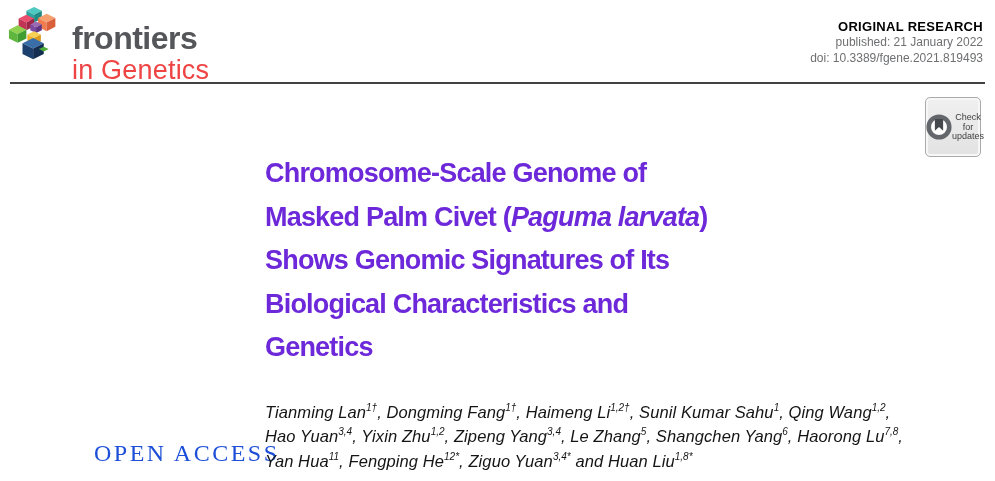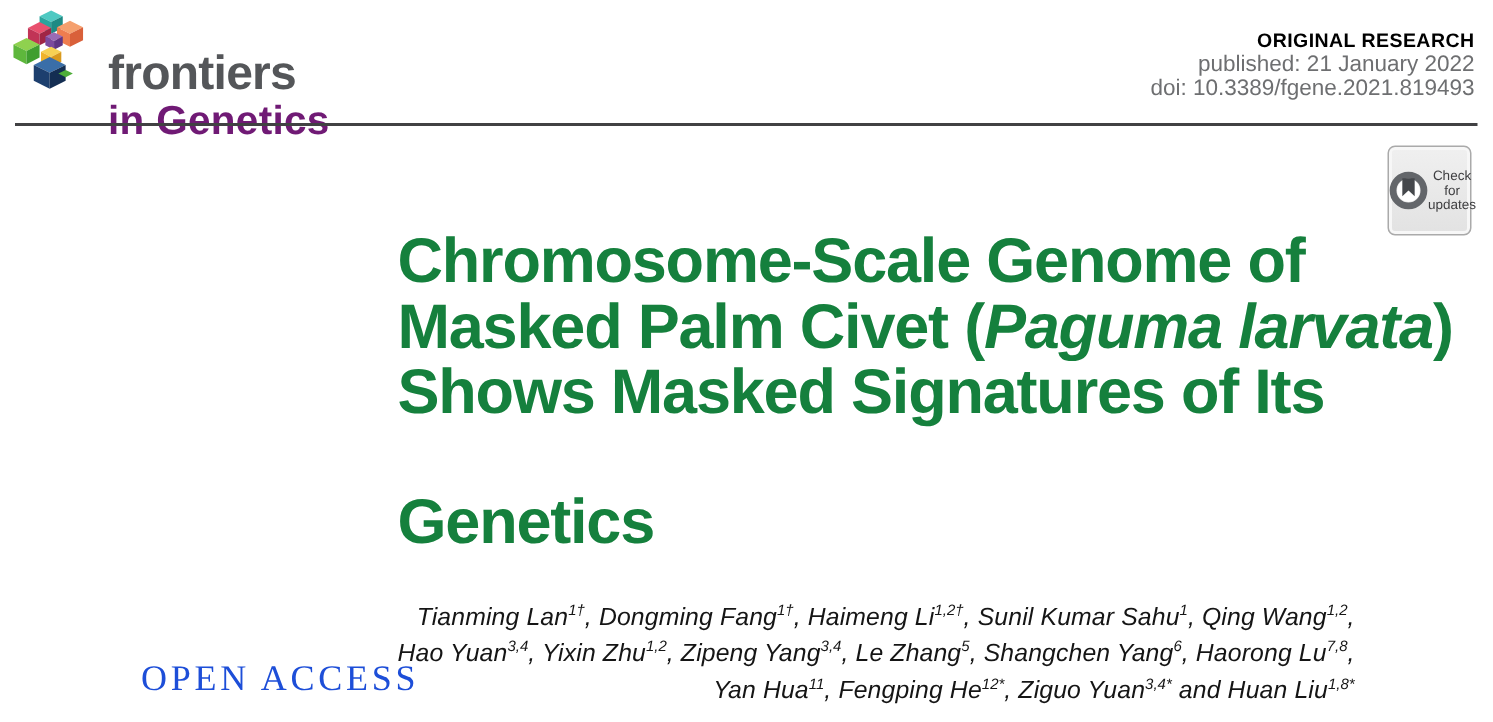--- a/index.html
+++ b/index.html
@@ -8,62 +8,62 @@
     background: #ffffff;
     font-family: "Liberation Sans", "DejaVu Sans", sans-serif;
     position: relative;
     overflow: hidden;
   }
   .page { position: absolute; inset: 0; }
 
   
   .brand { position: absolute; left: 8px; top: 6px; display: flex; align-items: flex-start; }
   .logo { width: 58px; height: 60px; display: block; }
-  .brand-text { margin-left: 6px; margin-top: 26px; }
+  .brand-text { margin-left: 6px; margin-top: 16px; }
   .brand-name {
     font-size: 32px; font-weight: bold; color: #545659;
     line-height: 1; letter-spacing: -0.5px;
   }
   .brand-sub {
-    font-size: 27px; font-weight: bold; color: #701a75;
+    font-size: 27px; font-weight: normal; color: #ef4444;
     line-height: 1; margin-top: 3px; letter-spacing: 0.2px;
   }
   .meta { position: absolute; right: 12px; top: 19px; text-align: right; color: #6e6f71; }
   .meta-type { font-size: 13px; font-weight: bold; color: #000000; letter-spacing: 0.3px; line-height: 16px; }
-  .meta-pub, .meta-doi { font-size: 15px; line-height: 15.5px; }
+  .meta-pub, .meta-doi { font-size: 12px; line-height: 15.5px; }
 
   .rule { position: absolute; left: 10px; right: 10px; top: 82px; border-top: 2px solid #414143; }
 
   
   .crossmark {
     position: absolute; left: 925px; top: 97px; width: 56px; height: 60px;
     background: linear-gradient(#f0f0f0, #e2e2e2);
     border: 1px solid #aaaaaa; border-radius: 5px;
     box-shadow: inset 0 0 0 2px #f7f7f7;
     display: flex; flex-direction: row; align-items: center;
     cursor: pointer; box-sizing: border-box;
   }
   .cm-icon { width: 26px; height: 26px; margin-top: 4px; }
   .cm-text { font-size: 9px; line-height: 9.5px; color: #3e3e40; text-align: center; margin-top: 1px; }
 
   
   .title {
     position: absolute; left: 265px; top: 152px; margin: 0; width: 710px;
-    font-size: 42px; line-height: 43.5px; font-weight: bold;
-    color: #15803d; letter-spacing: -0.8px;
+    font-size: 27px; line-height: 43.5px; font-weight: bold;
+    color: #6d28d9; letter-spacing: -0.8px;
   }
   .title em { font-style: italic; font-weight: bold; }
 
   
   .authors {
     position: absolute; left: 265px; top: 398px;
     font-size: 16.5px; line-height: 20.9px; font-style: italic;
     color: #151515; letter-spacing: 0.1px; z-index: 1;
   }
-  .author-line { white-space: nowrap; text-align: right; }
+  .author-line { white-space: nowrap; }
   .authors sup { font-size: 10px; font-style: italic; letter-spacing: 0; }
 
   
   .open-access {
     position: absolute; left: 94px; top: 440px;
     font-family: "Liberation Serif", "DejaVu Serif", serif;
     font-size: 24px; letter-spacing: 2.5px; color: #1d4ed8;
   }
 
   
@@ -139,22 +139,22 @@
       </svg>
     </span>
     <div class="cm-text">
       <div>Check for</div>
       <div>updates</div>
     </div>
   </div>
 
   <h1 class="title"><span>Chromosome-Scale Genome of</span><br>
     <span>Masked Palm Civet (</span><em>Paguma larvata</em><span>)</span><br>
-    <span>Shows Masked Signatures of Its</span><br>
-    <br>
+    <span>Shows Genomic Signatures of Its</span><br>
+    <span>Biological Characteristics and</span><br>
     <span>Genetics</span>
   </h1>
 
   <div class="authors">
     <div class="author-line">Tianming Lan<sup>1†</sup>, Dongming Fang<sup>1†</sup>, Haimeng Li<sup>1,2†</sup>, Sunil Kumar Sahu<sup>1</sup>, Qing Wang<sup>1,2</sup>,</div>
     <div class="author-line">Hao Yuan<sup>3,4</sup>, Yixin Zhu<sup>1,2</sup>, Zipeng Yang<sup>3,4</sup>, Le Zhang<sup>5</sup>, Shangchen Yang<sup>6</sup>, Haorong Lu<sup>7,8</sup>,</div>
     <div class="author-line">Yan Hua<sup>11</sup>, Fengping He<sup>12*</sup>, Ziguo Yuan<sup>3,4*</sup> and Huan Liu<sup>1,8*</sup></div>
   </div>
 
   <div class="open-access">OPEN ACCESS</div>

